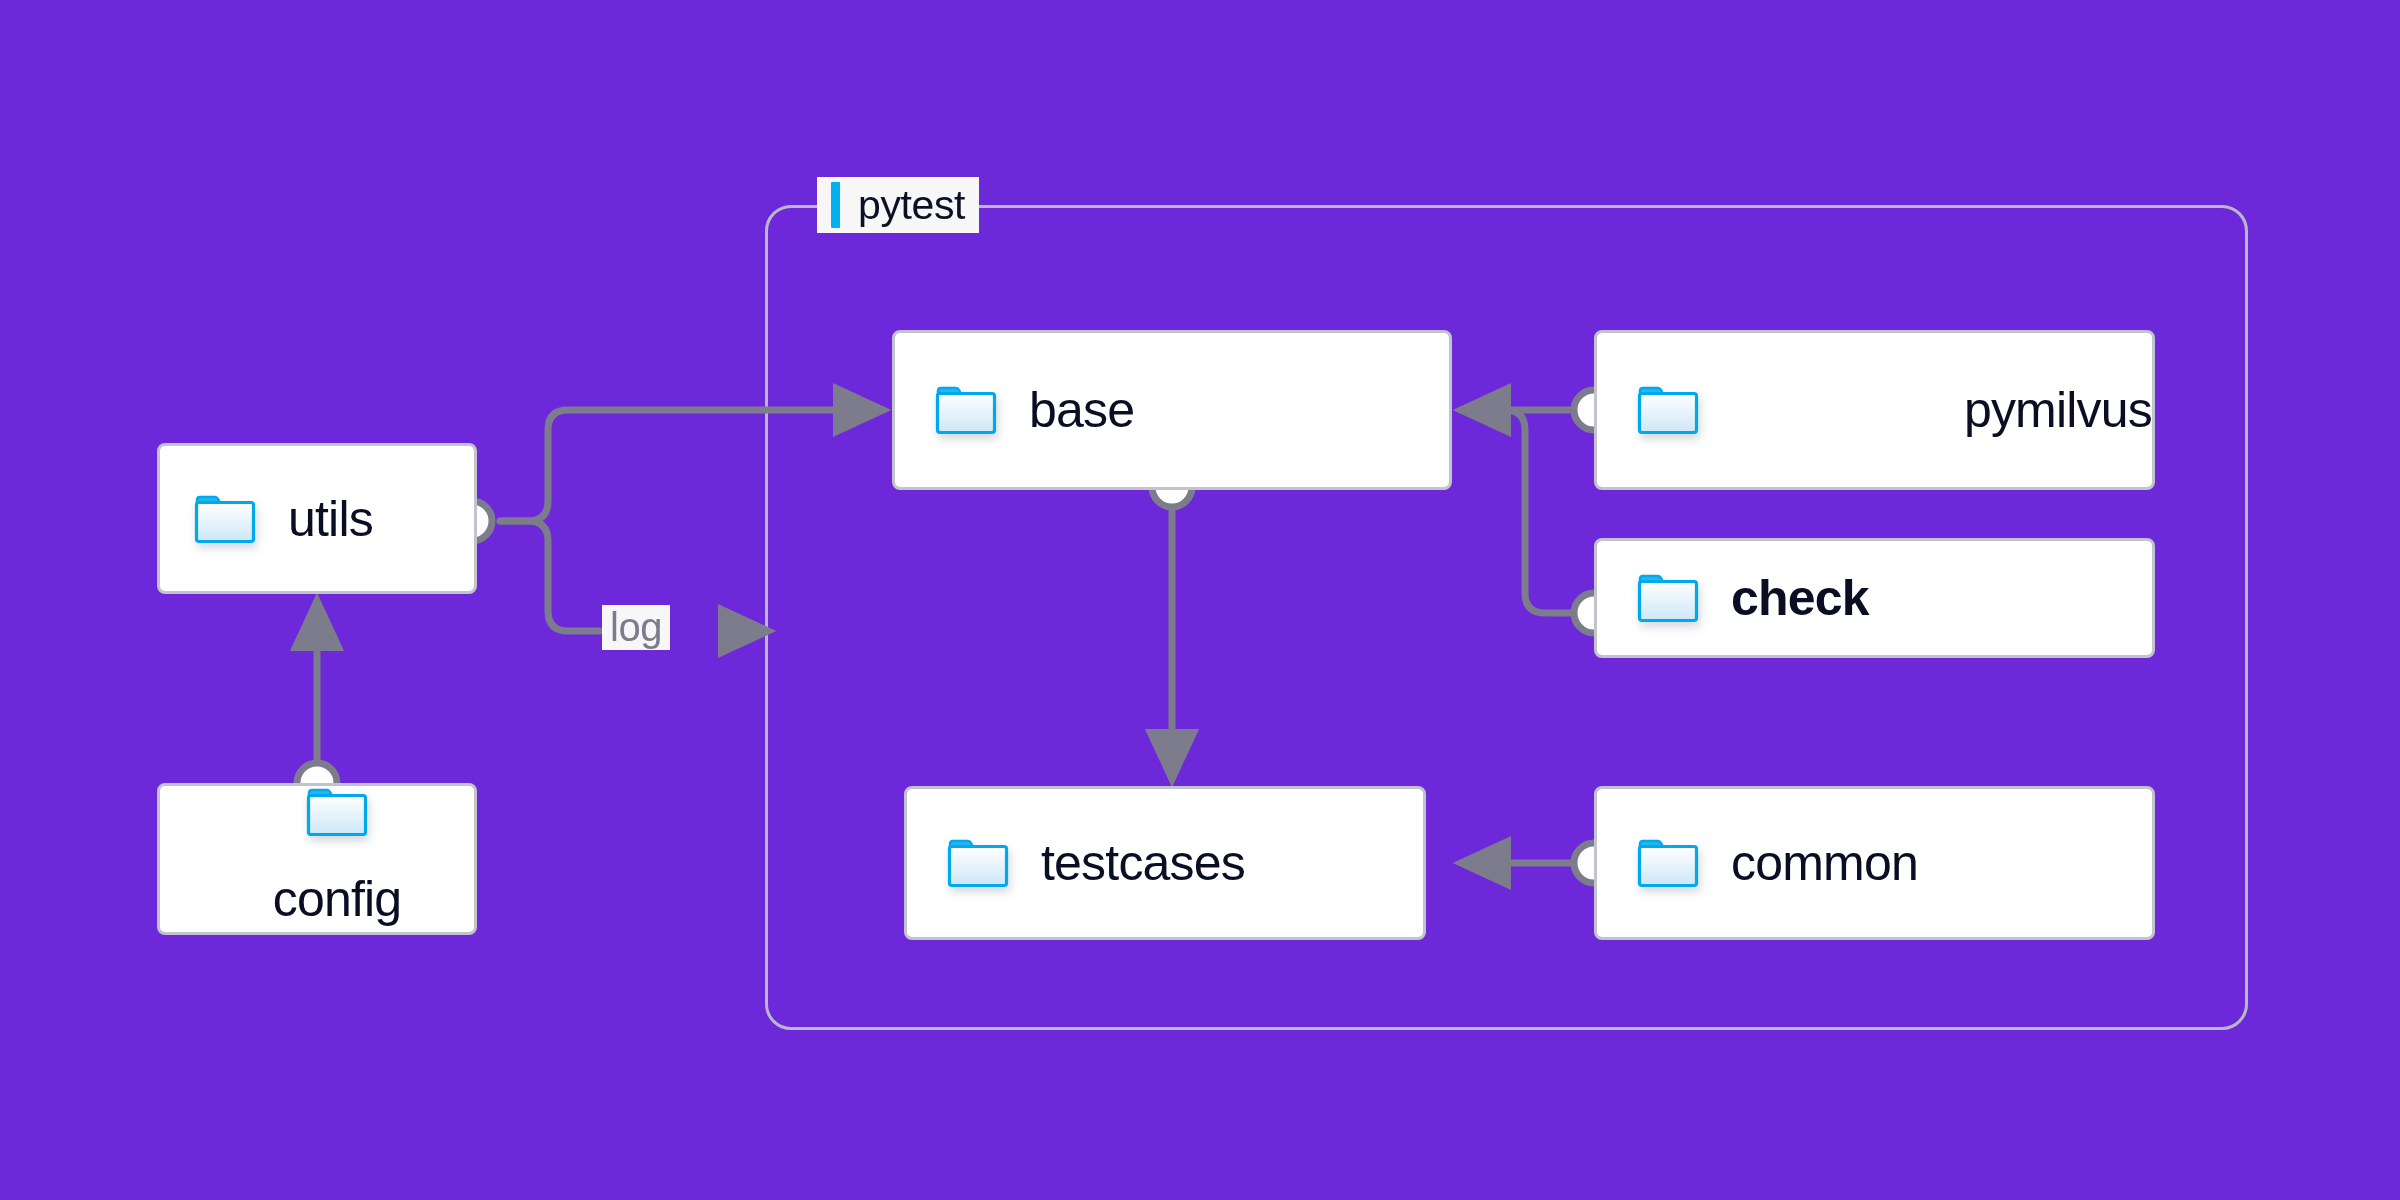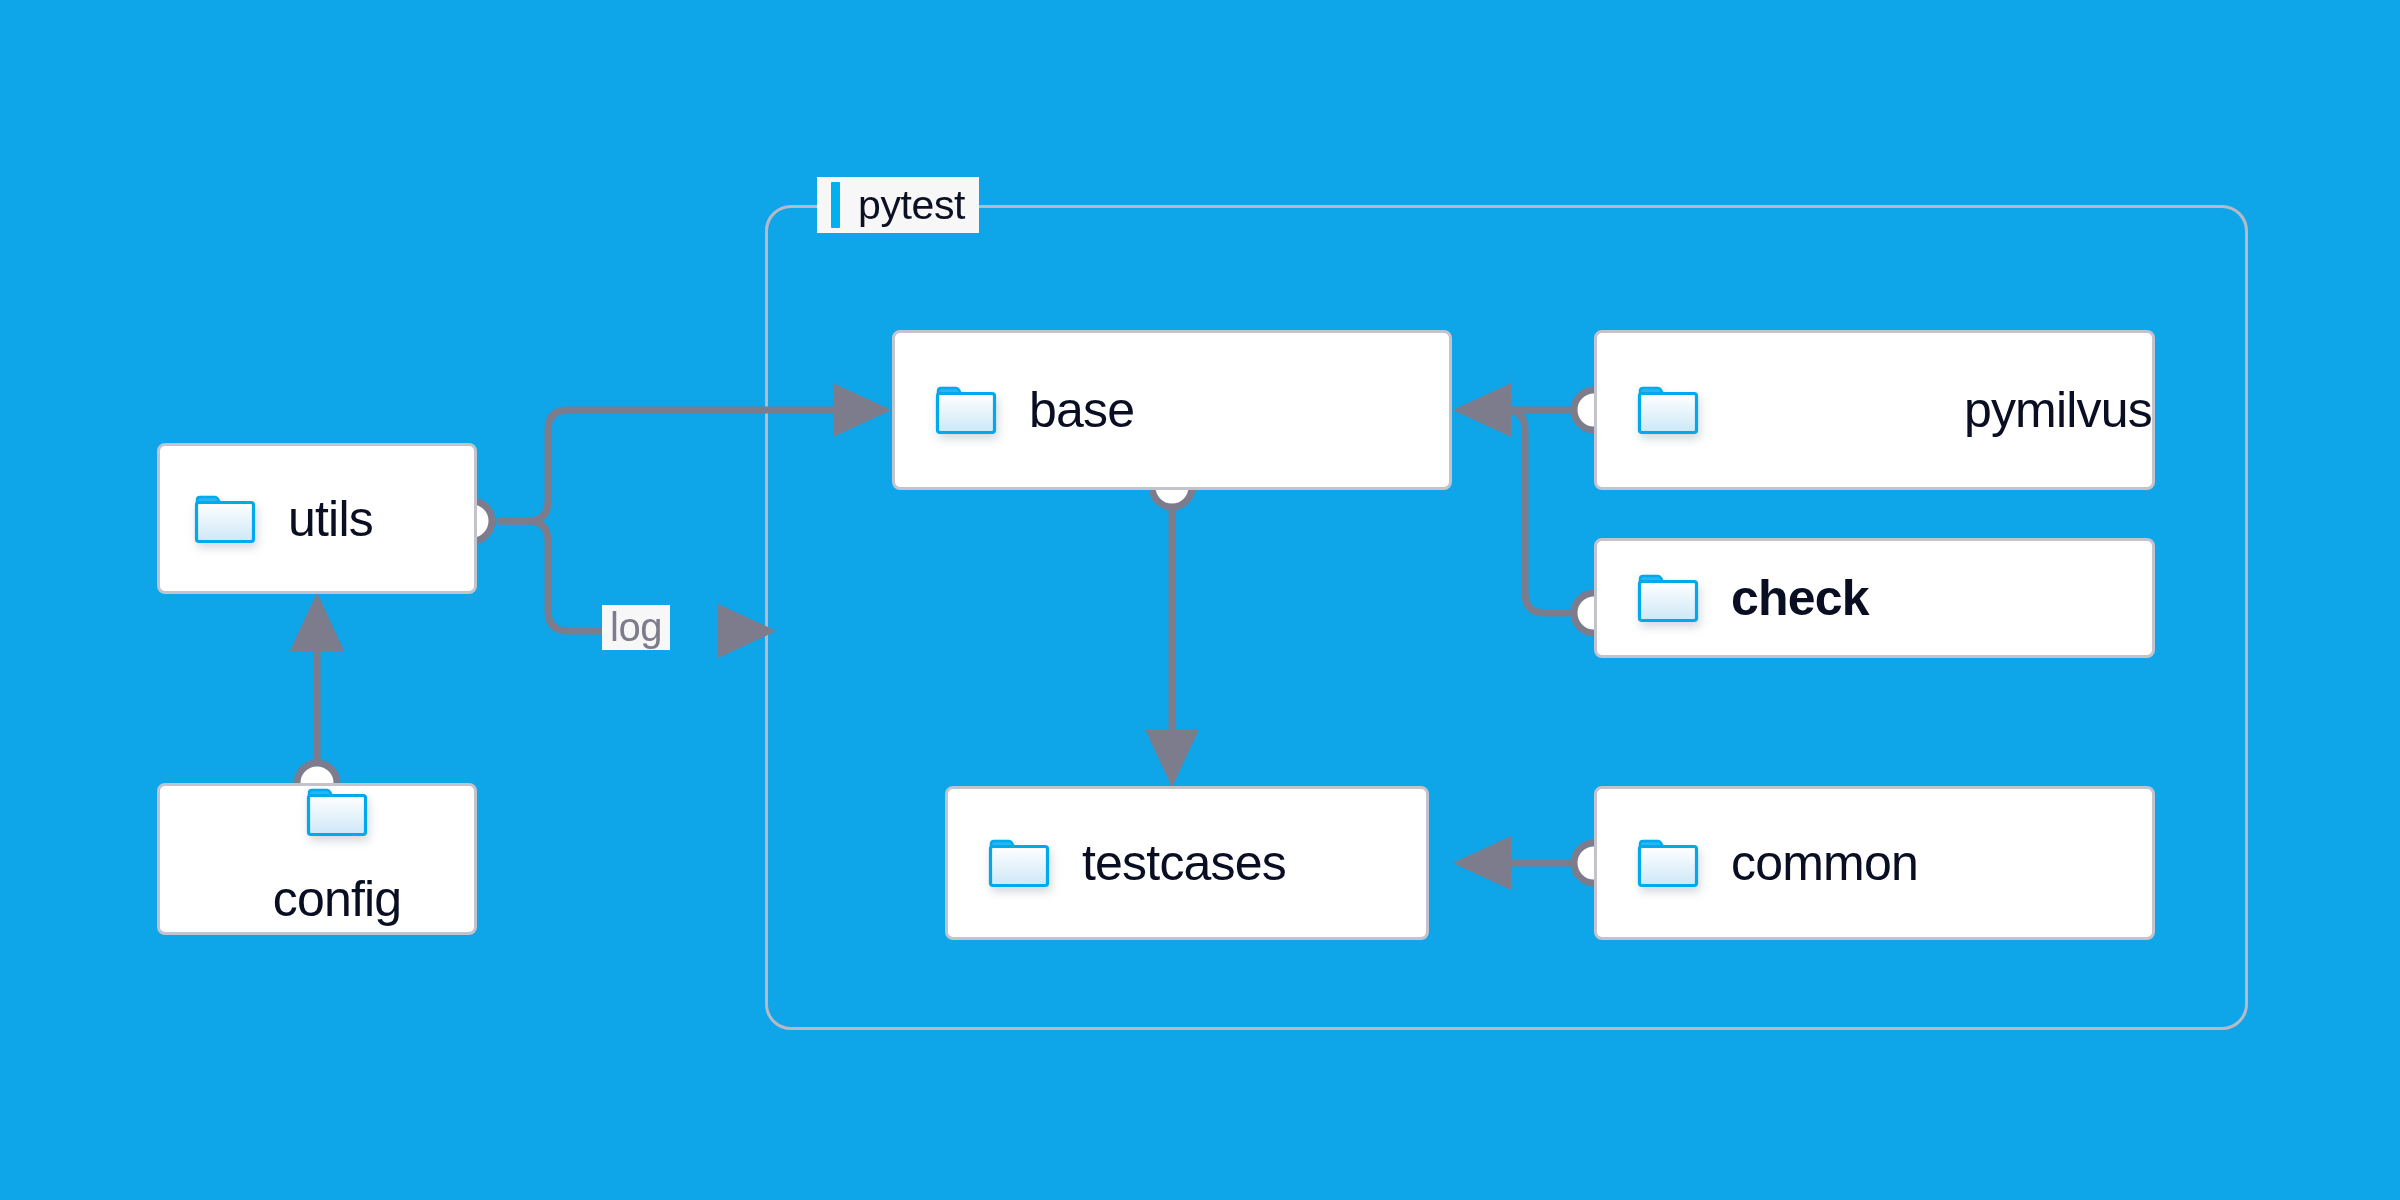--- a/index.html
+++ b/index.html
@@ -4,21 +4,21 @@
 <style>
   html, body {
     margin: 0;
     padding: 0;
     background: #f7f7f8;
   }
   #canvas {
     position: relative;
     width: 2400px;
     height: 1200px;
-    background: #0ea5e9;
+    background: #6d28d9;
     font-family: "Liberation Sans", sans-serif;
     overflow: hidden;
   }
   #edge-layer {
     position: absolute;
     left: 0;
     top: 0;
     width: 2400px;
     height: 1200px;
     pointer-events: none;
@@ -181,21 +181,21 @@
   <rect x="2.5" y="9.5" width="57" height="39" rx="2.5" fill="url(#folderGradLocal)" stroke="#00a8ec" stroke-width="3.2"></rect>
   <defs>
     <linearGradient id="folderGradLocal" x1="0" y1="0" x2="0" y2="1">
       <stop offset="0%" stop-color="#ffffff"></stop>
       <stop offset="100%" stop-color="#cde7f7"></stop>
     </linearGradient>
   </defs>
 </svg></span>
         <span class="node-label">base</span>
       </div>
-      <div class="node" style="left: 945px; top: 786px; width: 484px; height: 154px; text-align: center;">
+      <div class="node" style="left: 904px; top: 786px; width: 522px; height: 154px; text-align: center;">
         <span class="folder-icon">
 <svg viewBox="0 0 62 52" width="62" height="52">
   <path d="M3,11 L3,7 Q3,4 6,4 L21,4 Q23,4 24,6 L26,10 L3,10 Z" fill="#29b6f0" stroke="#00a8ec" stroke-width="2.5" stroke-linejoin="round"></path>
   <rect x="2.5" y="9.5" width="57" height="39" rx="2.5" fill="url(#folderGradLocal)" stroke="#00a8ec" stroke-width="3.2"></rect>
   <defs>
     <linearGradient id="folderGradLocal" x1="0" y1="0" x2="0" y2="1">
       <stop offset="0%" stop-color="#ffffff"></stop>
       <stop offset="100%" stop-color="#cde7f7"></stop>
     </linearGradient>
   </defs>

